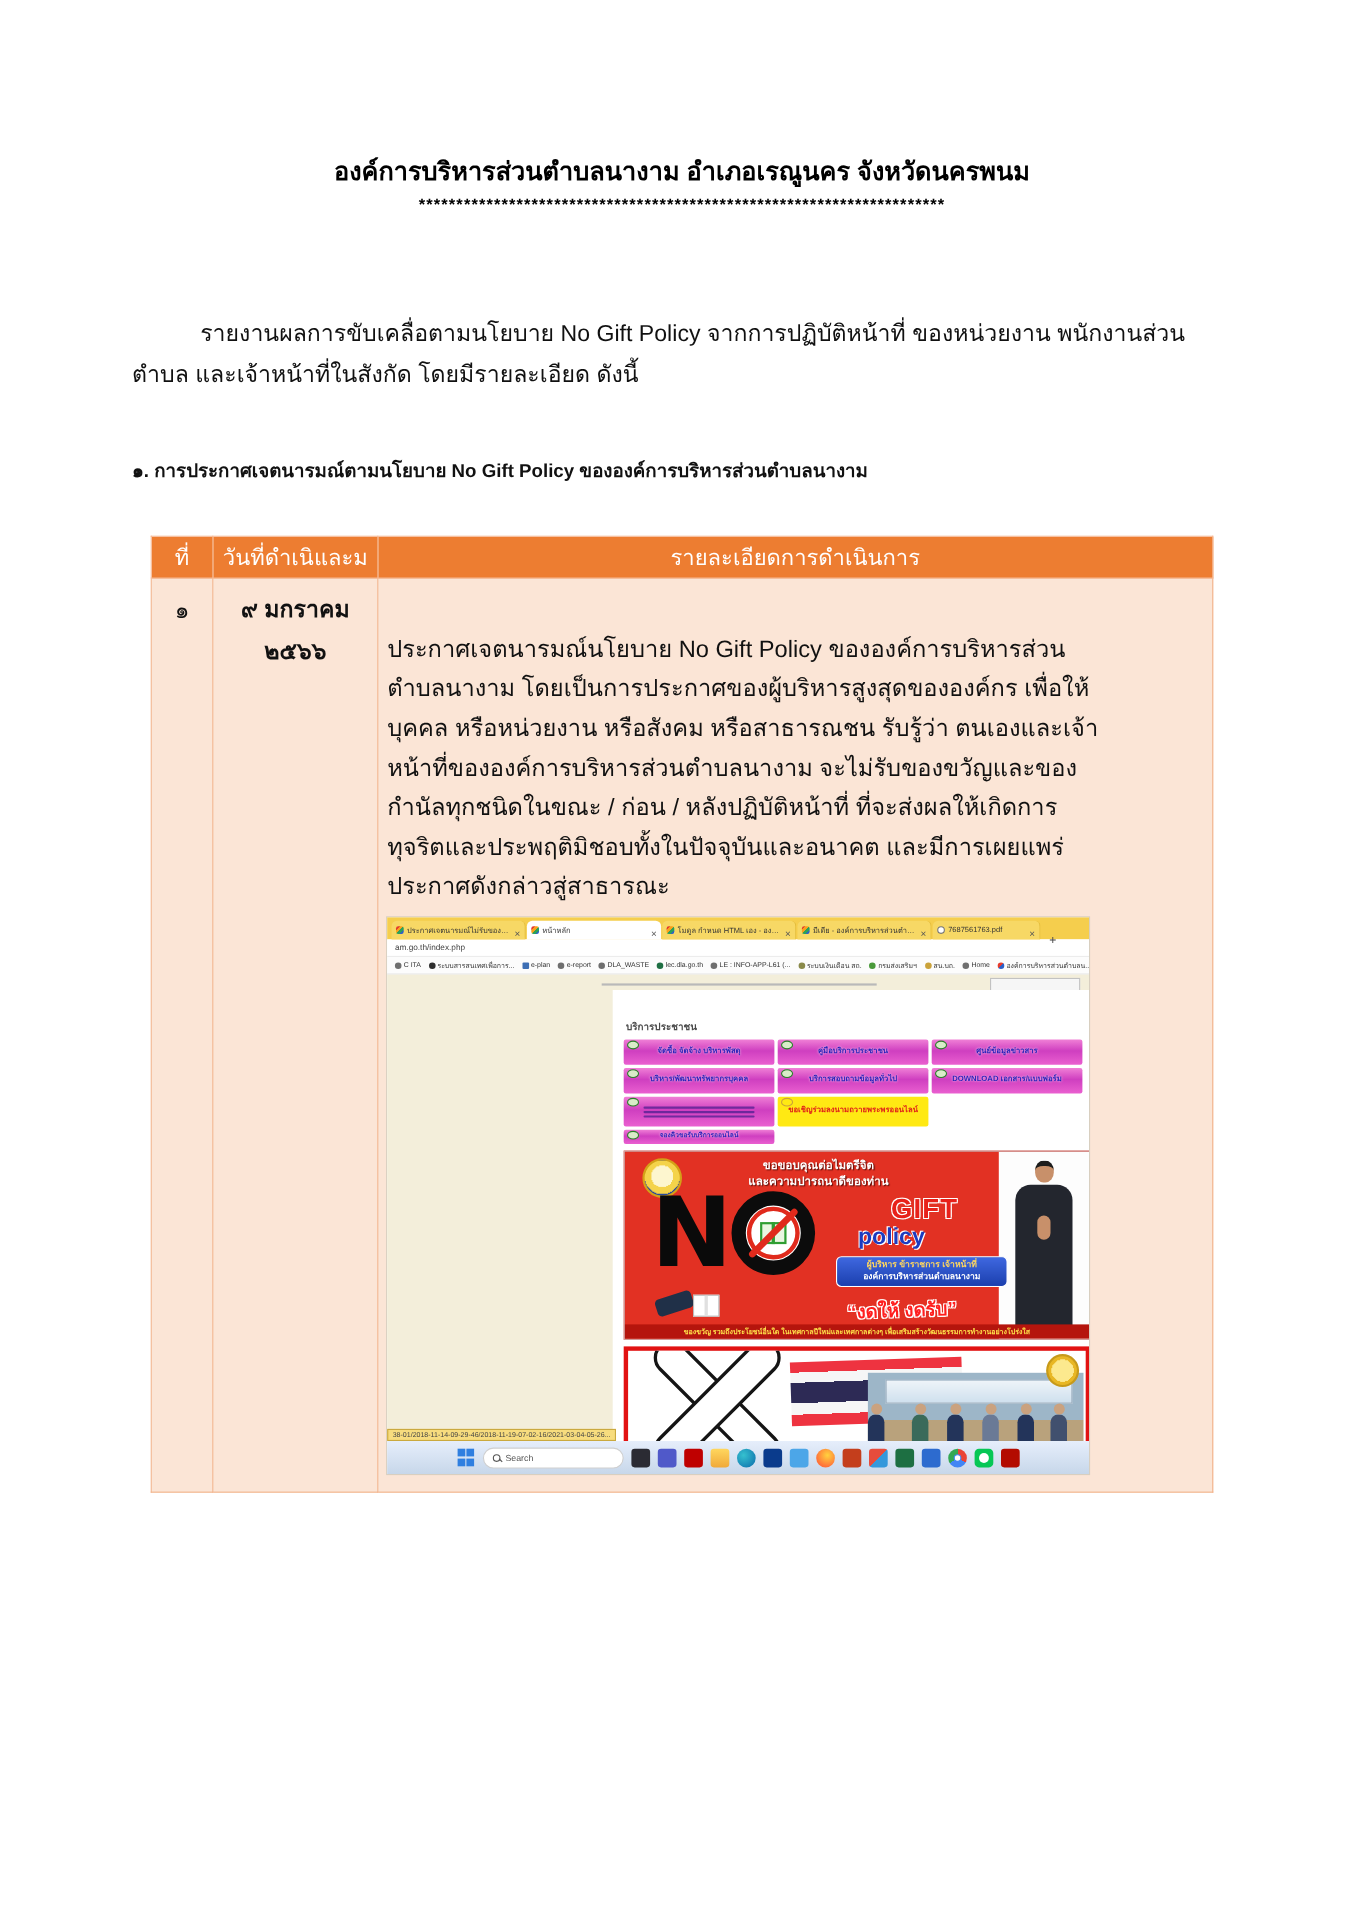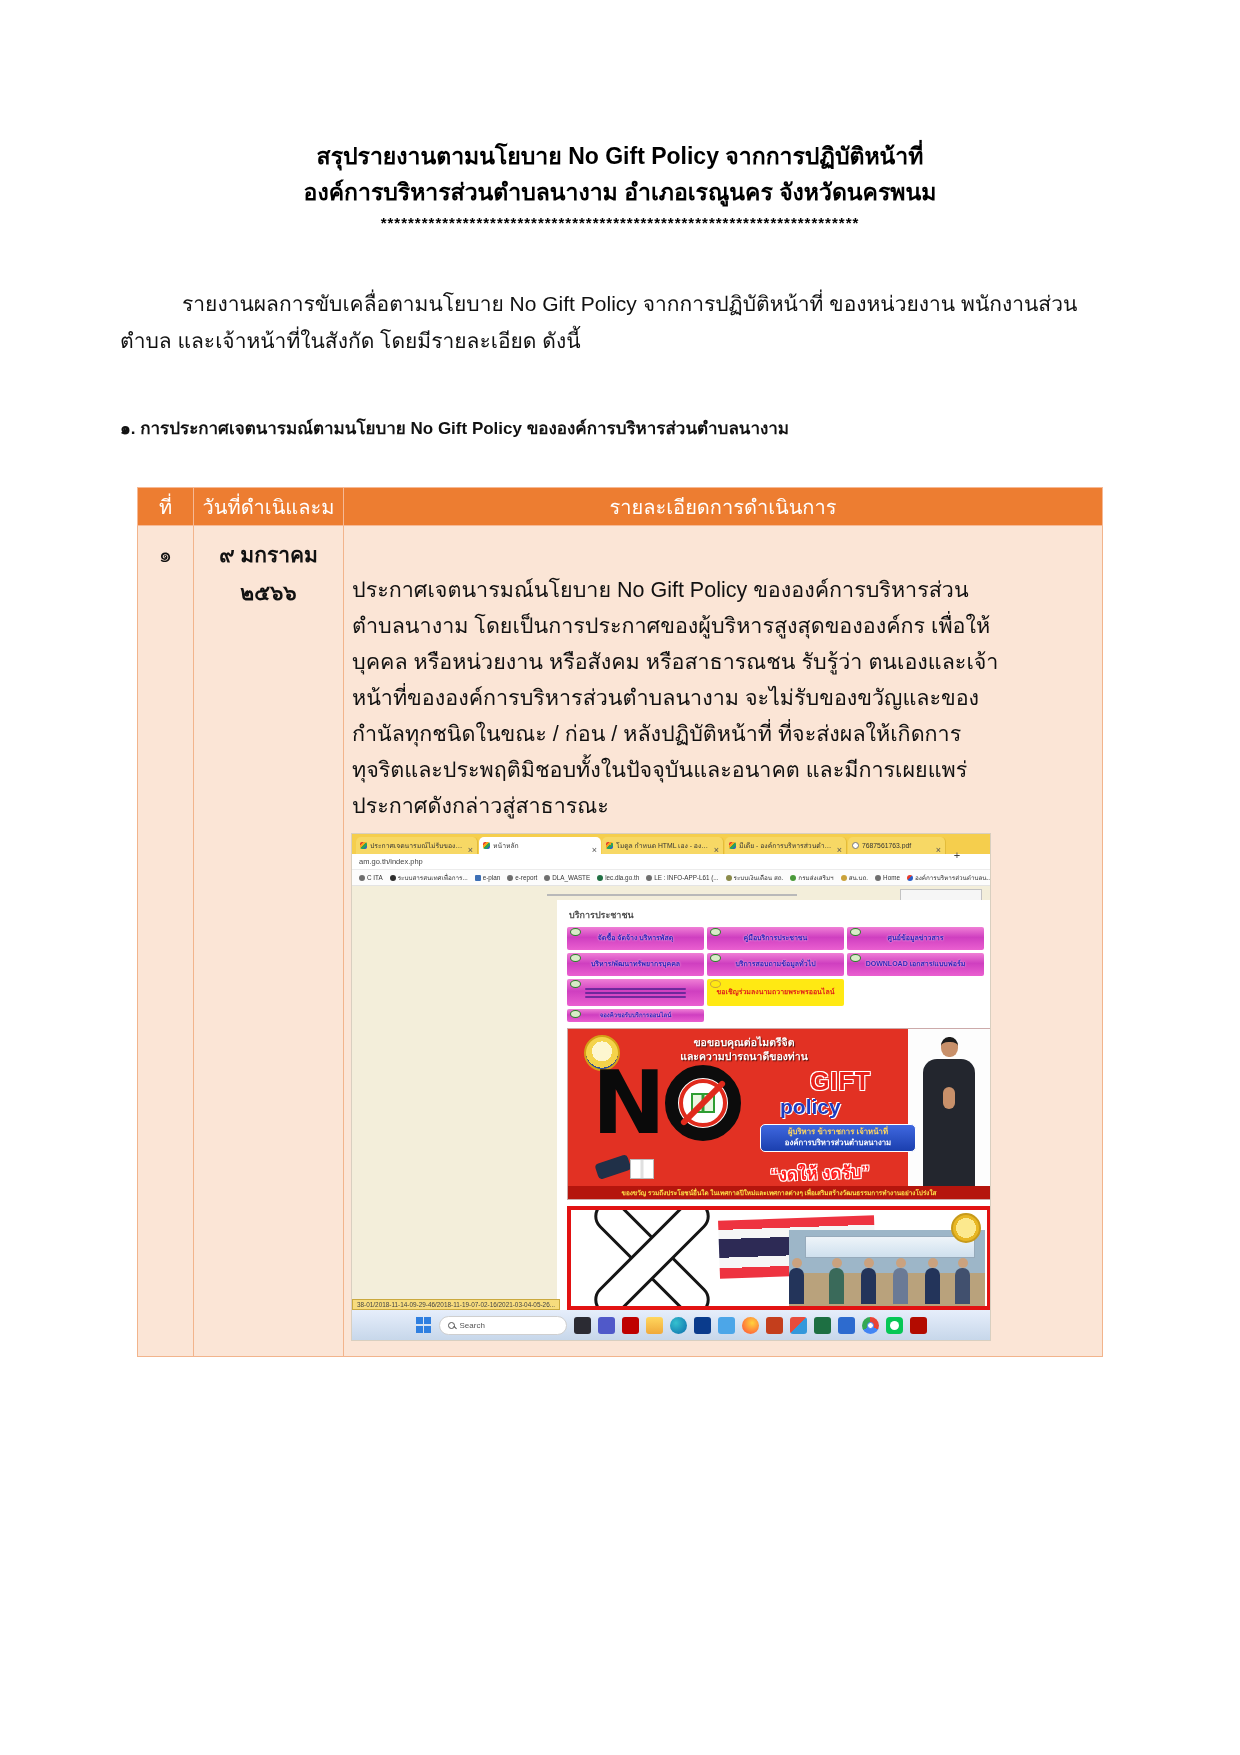--- a/index.html
+++ b/index.html
@@ -43,21 +43,21 @@
   .bm { display:inline-flex; align-items:center; gap:2px; font-size:6.3px; color:#333; flex:none; }
   .bdot { width:6px; height:6px; border-radius:50%; background:#6f6f6f; display:inline-block; }
   .bm:nth-child(2) .bdot{background:#2e2e2e;} .bm:nth-child(3) .bdot{background:#3d6fb5;border-radius:1px;}
   .bm:nth-child(6) .bdot{background:#1f6f43;} .bm:nth-child(8) .bdot{background:#8a8a4a;}
   .bm:nth-child(9) .bdot{background:#4a9a3a;} .bm:nth-child(10) .bdot{background:#caa23a;}
   .bm:nth-child(12) .bdot{background:linear-gradient(135deg,#e53b2c 0 50%,#2b5fc7 50% 100%);}
 
   .viewport { position:relative; height:424px; background:#f3eeda; overflow:hidden; }
   .vp-topline { position:absolute; top:8px; left:195px; width:250px; height:2px; background:#b9b9b9; }
   .vp-dropdown { position:absolute; top:3px; right:8px; width:82px; height:13px; background:#f6f6f6; border:1px solid #c2c2c2; }
-  .content-panel { position:absolute; left:205px; top:14px; width:433px; bottom:0; background:#fff; padding:6px 0 0 10px; }
+  .content-panel { position:absolute; left:205px; top:14px; width:433px; bottom:0; background:#fff; padding:24px 0 0 10px; }
   .svc-title { font-size:9px; font-weight:bold; color:#4a4a4a; margin:2px 0 5px 2px; }
 
   .banner-grid { display:grid; grid-template-columns:repeat(3,137px); gap:3px; }
   .banner { position:relative; height:23px; background:linear-gradient(180deg,#f07fd6 0%,#cf3fc0 45%,#ea5fd0 100%); border-radius:2px; display:flex; align-items:center; justify-content:center; color:#2a1fb8; font-weight:bold; font-size:7px; text-align:center; line-height:1.15; padding:0 4px; text-shadow:0 0 2px #ffe9f8; }
   .banner::before { content:""; position:absolute; top:1px; left:3px; width:9px; height:6px; border-radius:50%; background:#d8ecc8; border:1px solid #2a7f2a; }
   .banner-row3 { display:flex; gap:3px; margin-top:3px; }
   .banner.tinytext { width:137px; height:27px; flex-direction:column; gap:2px; }
   .tline { display:block; width:78%; height:2px; background:rgba(44,22,130,.6); border-radius:1px; }
   .banner.yellow { width:137px; height:27px; background:#ffe913; color:#e0221a; text-shadow:none; }
   .banner.yellow::before { background:#ffe913; border-color:#e0a some; border-color:#caa23a; }
@@ -126,21 +126,20 @@
   .t-line{background:#06C755;border-radius:4px;position:relative;}
   .t-line::after{content:"";position:absolute;inset:4px;background:#fff;border-radius:50%;}
   .t-acrobat{background:#B30B00;color:#fff;font-size:9px;font-weight:bold;display:flex;align-items:center;justify-content:center;}
 </style>
 </head>
 <body>
 
 <div class="page">
 
   <div class="doc-title">
-    <div>สรุปรายงานตามนโยบาย No Gift Policy จากการปฏิบัติหน้าที่</div>
     <div>องค์การบริหารส่วนตำบลนางาม อำเภอเรณูนคร จังหวัดนครพนม</div>
     <div class="separator">**********************************************************************</div>
   </div>
 
   <p class="intro">รายงานผลการขับเคลื่อตามนโยบาย No Gift Policy จากการปฏิบัติหน้าที่ ของหน่วยงาน พนักงานส่วนตำบล และเจ้าหน้าที่ในสังกัด โดยมีรายละเอียด ดังนี้</p>
 
   <div class="section-heading">๑. การประกาศเจตนารมณ์ตามนโยบาย No Gift Policy ขององค์การบริหารส่วนตำบลนางาม</div>
 
   <table class="report-table">
     <thead>

